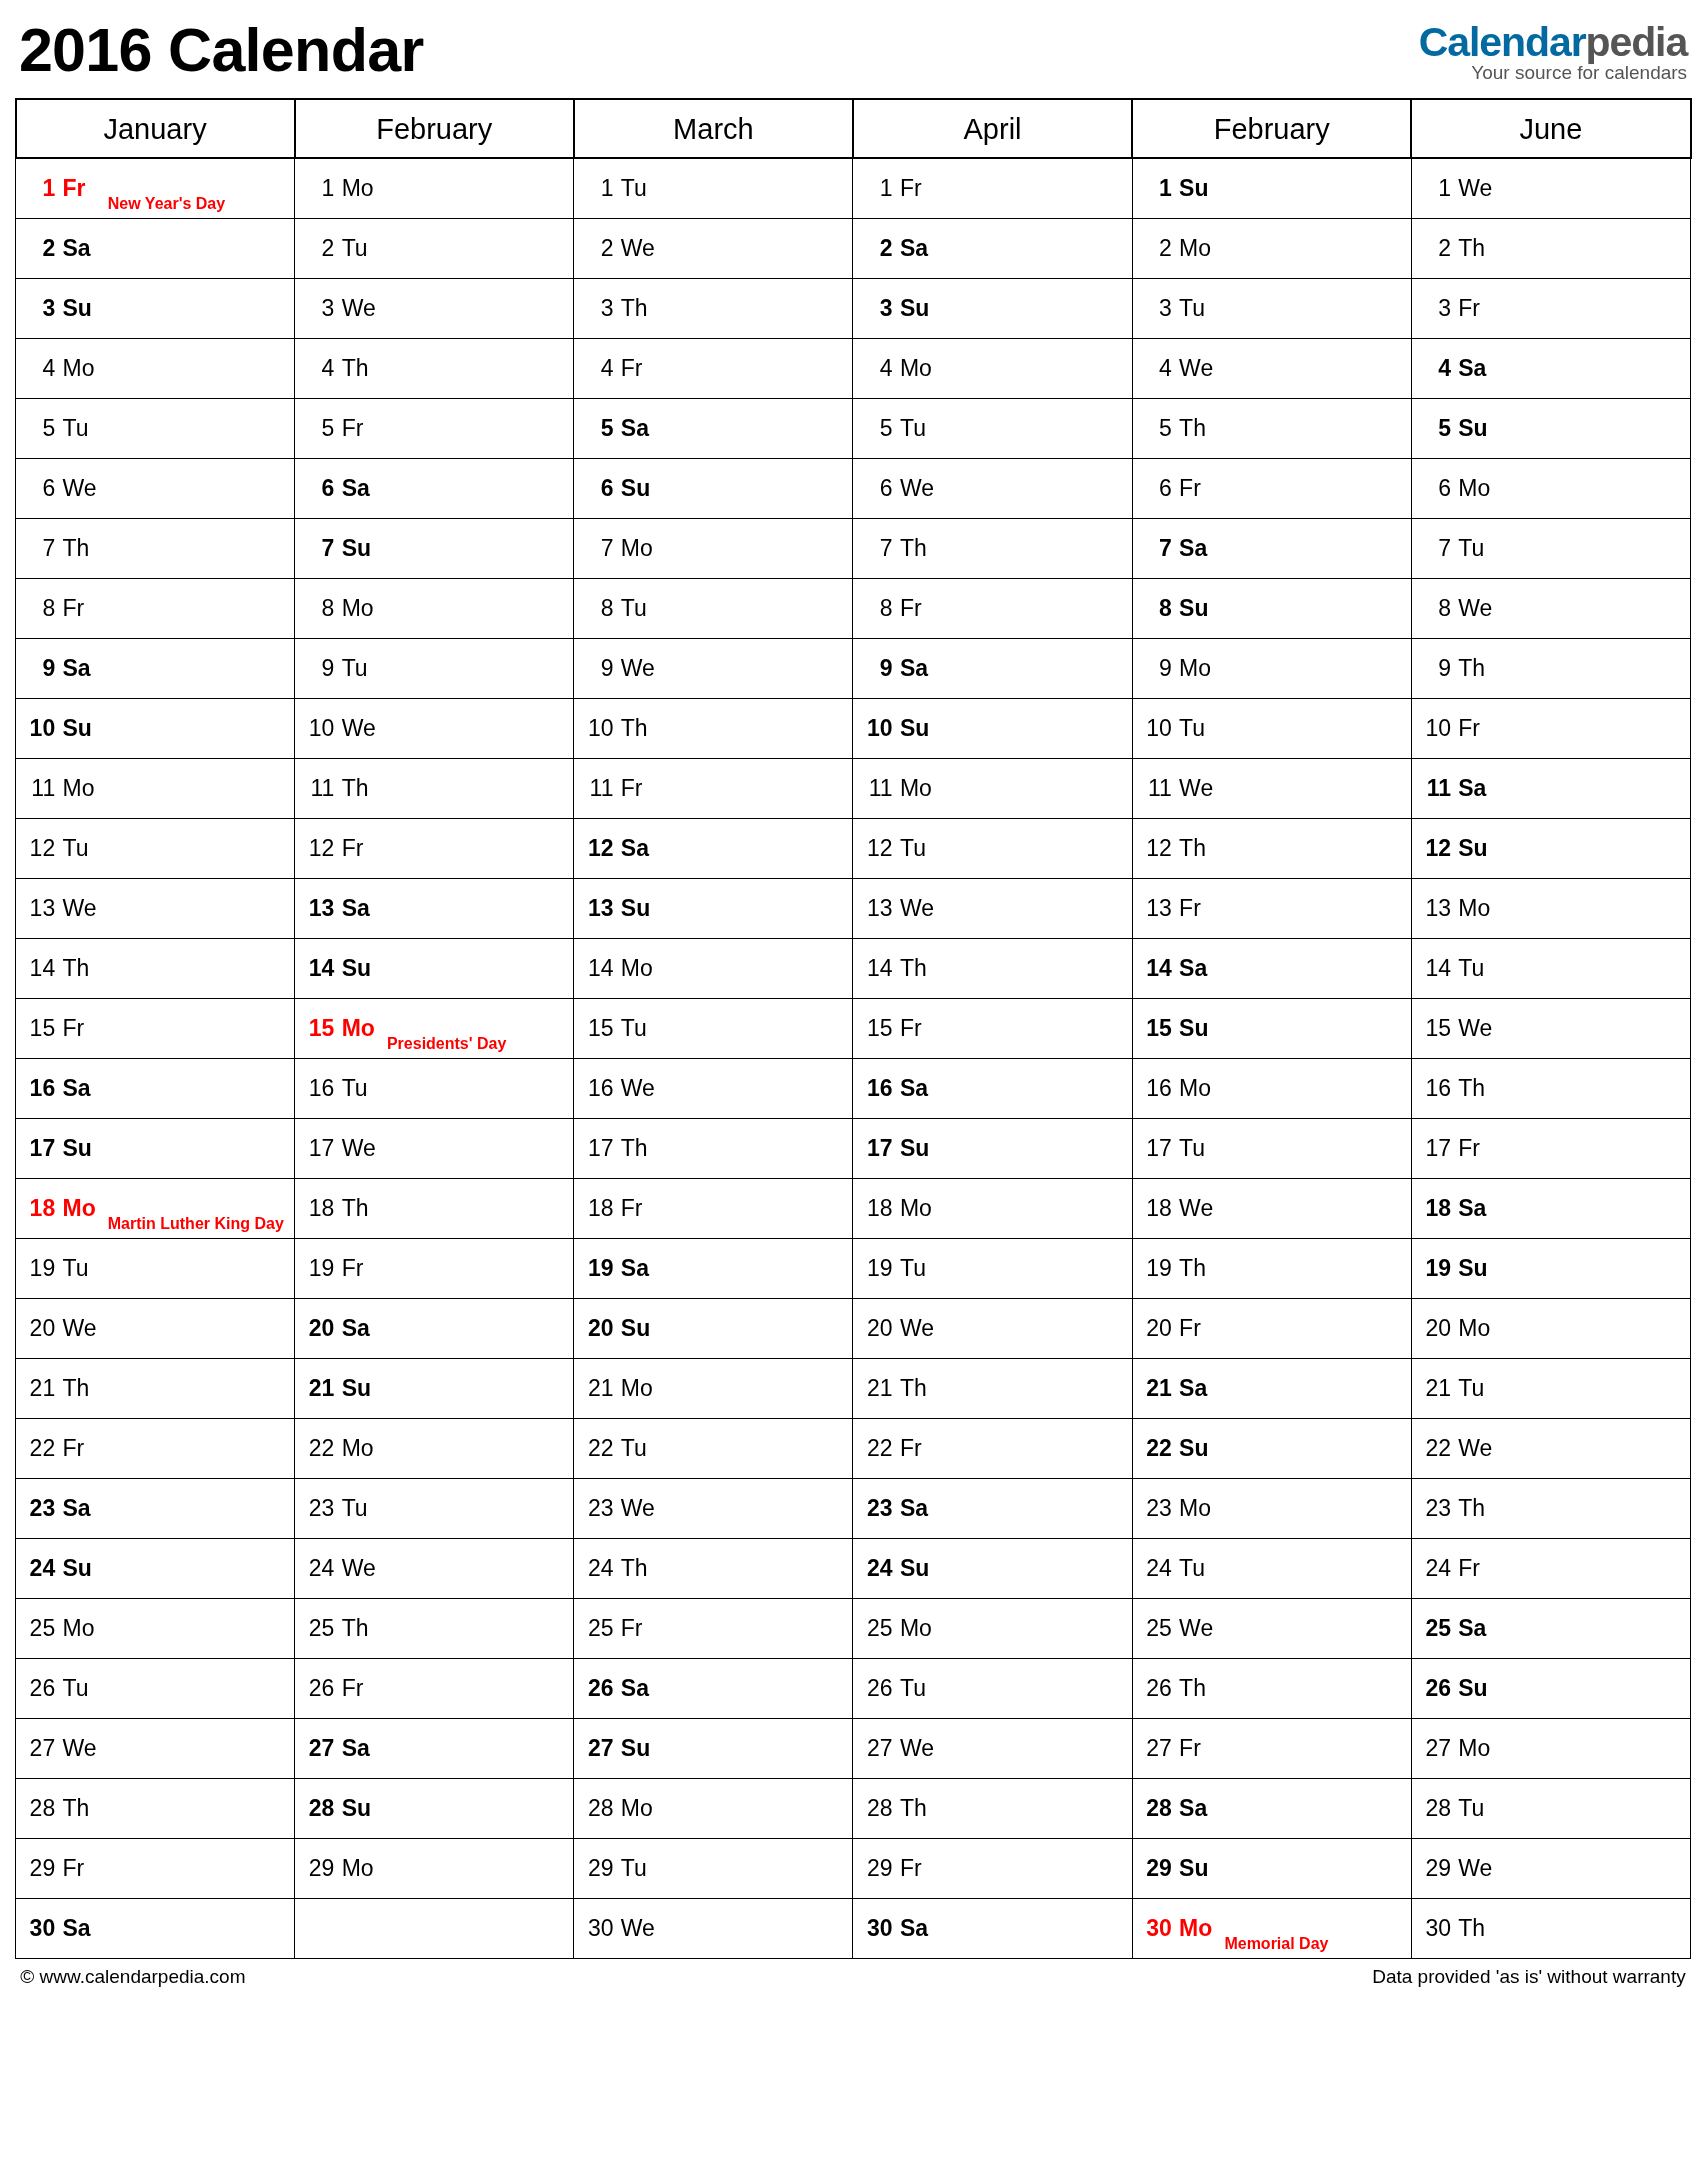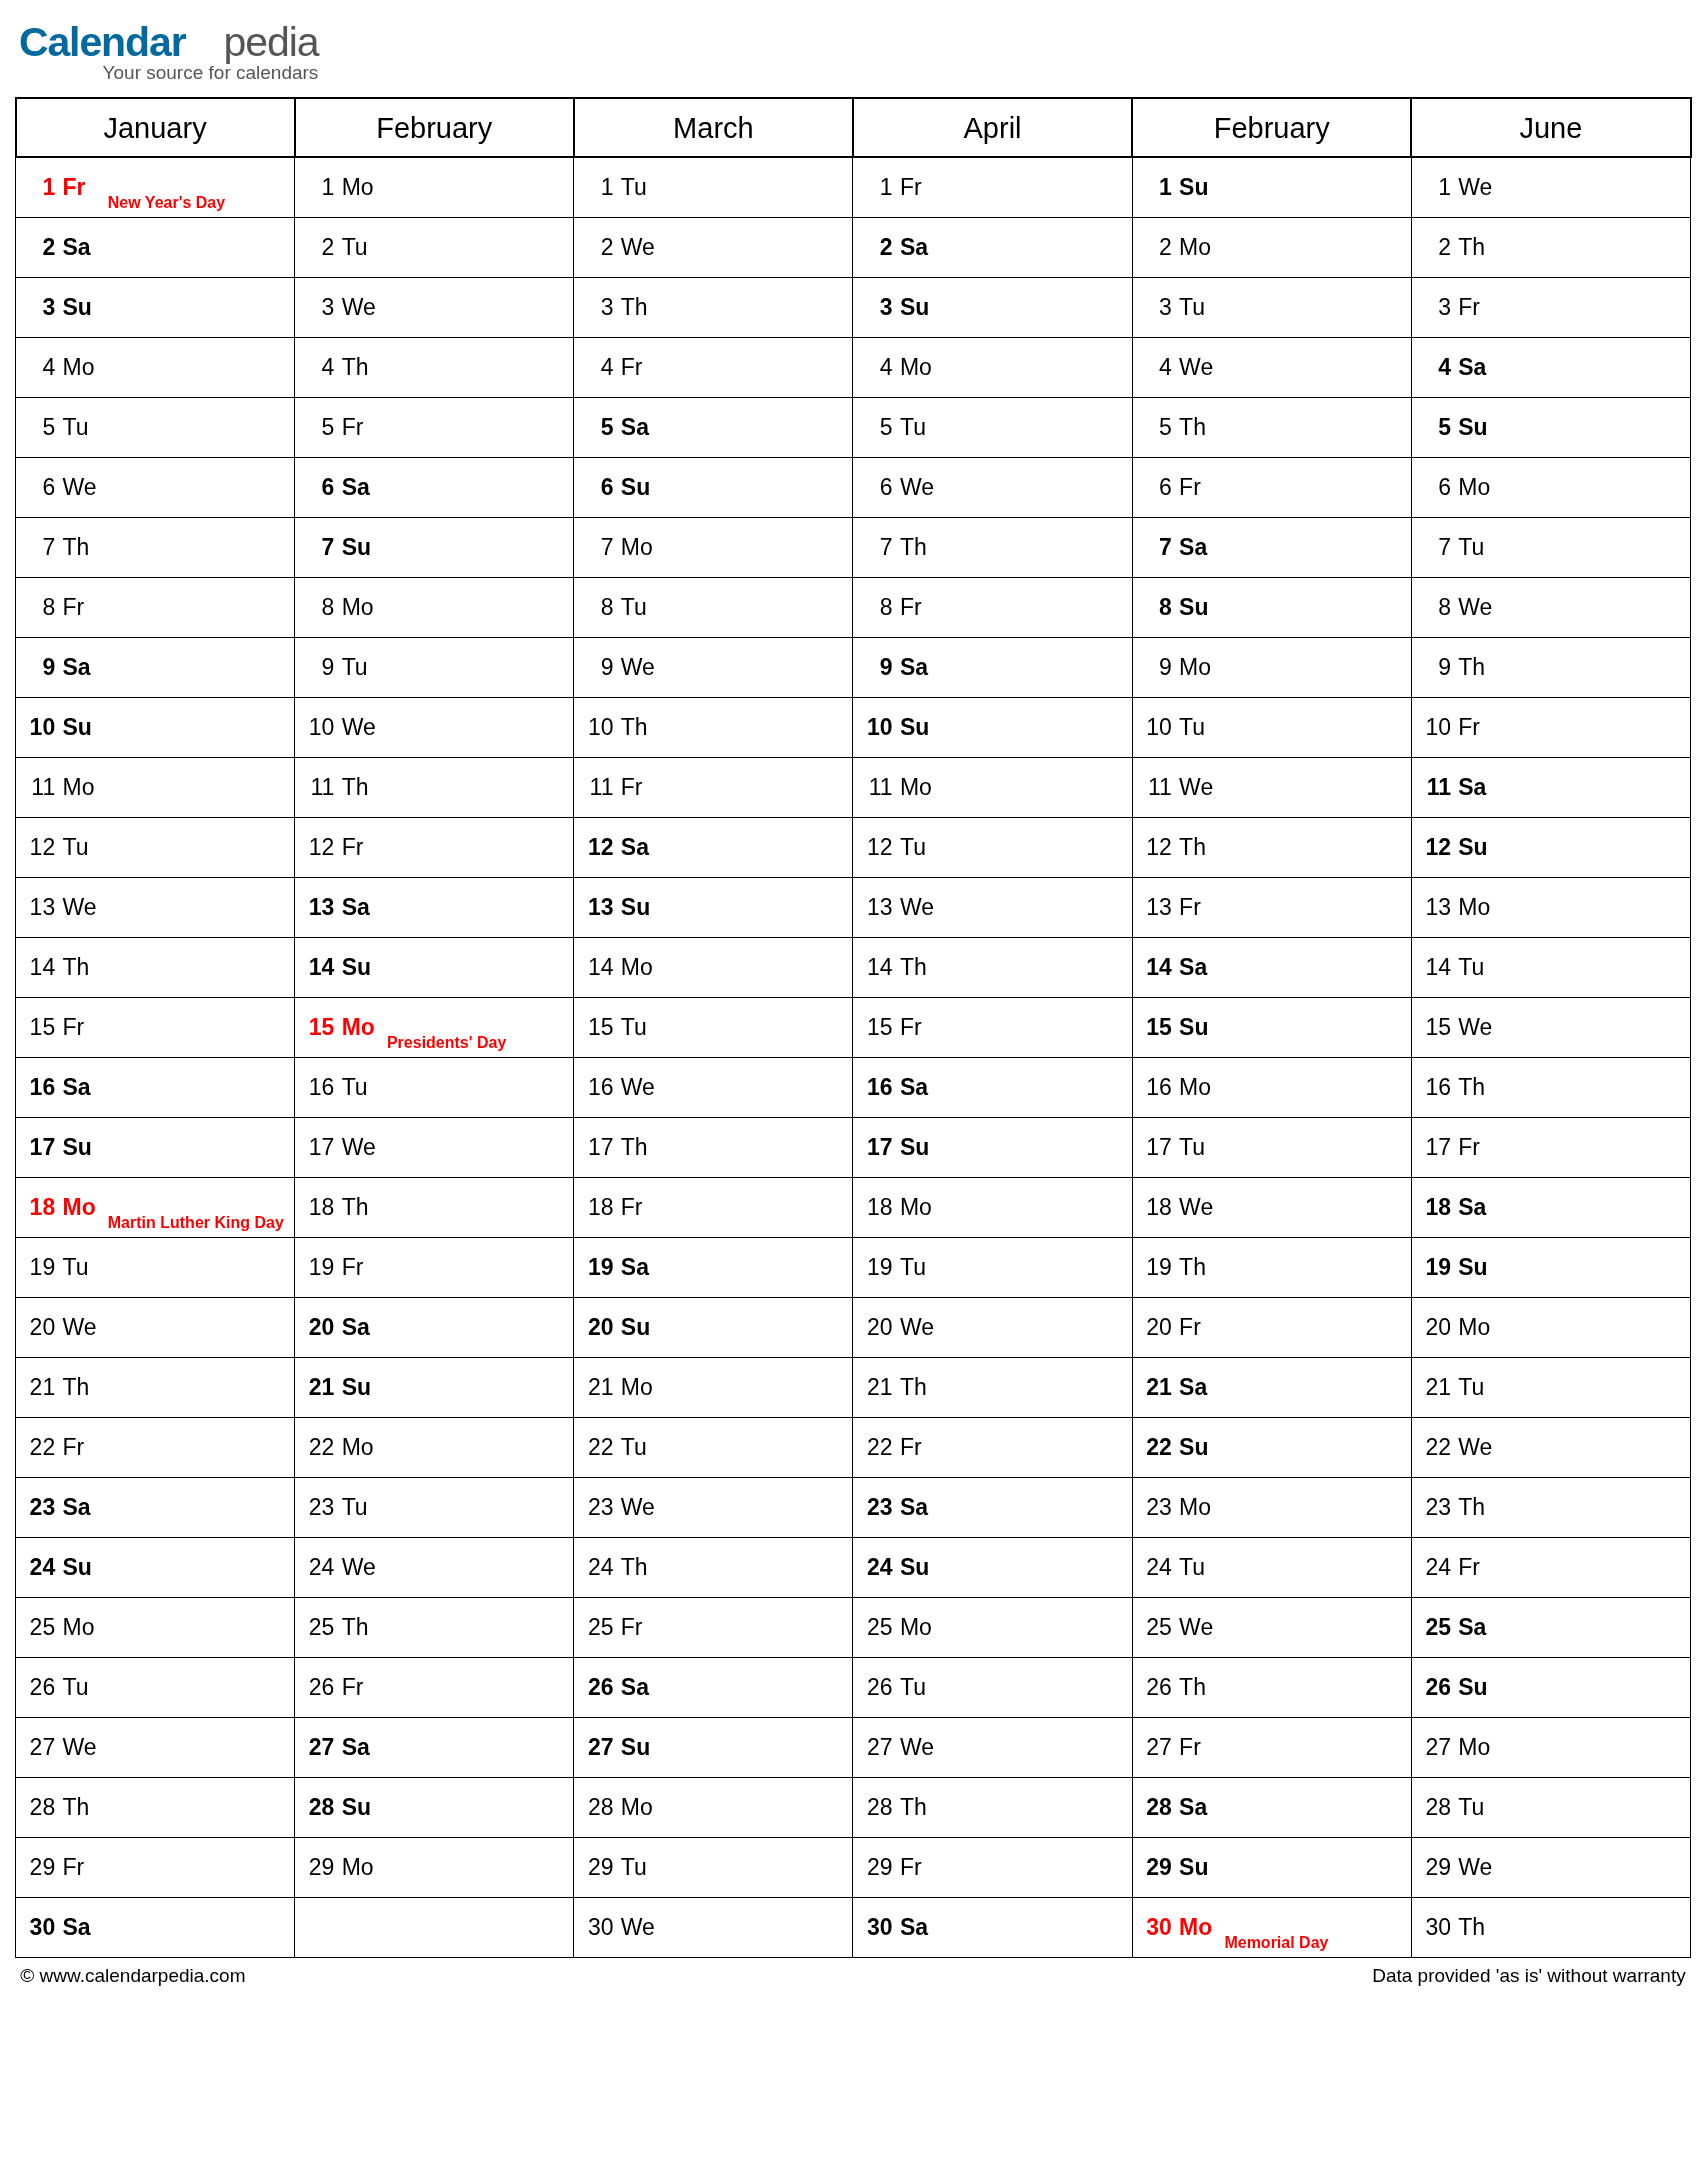--- a/index.html
+++ b/index.html
@@ -21,21 +21,21 @@
     font-weight: bold;
     color: #000;
     letter-spacing: -0.7px;
   }
   .brand {
     text-align: right;
     padding-top: 4.4px;
   }
   .brand-name { font-size: 41px; letter-spacing: -1.1px; font-weight: 400;}
   .brand-name .b1 { color: #0369a1; font-weight: 700;}
-  .brand-name .b2 { color: #555; font-weight: 400; margin-left: 38px;}
+  .brand-name .b2 { color: #555; font-weight: 700;}
   .brand-tag { font-size: 19px; color: #555; margin-top: -4.4px;}
   table.cal {
     border-collapse: collapse;
     width: 100%;
     table-layout: fixed;
   }
   table.cal th {
     border: 2.2px solid #000;
     font-size: 29px;
     font-weight: normal;
@@ -63,20 +63,21 @@
     justify-content: space-between;
     font-size: 19px;
     padding: 7.3px 5.8px 0 5.8px;
     color: #000;
   }
 </style>
 </head>
 <body>
 
 <div class="header">
+  <div class="title">2016 Calendar</div>
   <div class="brand">
     <div class="brand-name">
       <span class="b1">Calendar</span><span class="b2">pedia</span>
     </div>
     <div class="brand-tag">Your source for calendars</div>
   </div>
 </div>
 
 <table class="cal">
   <thead>

